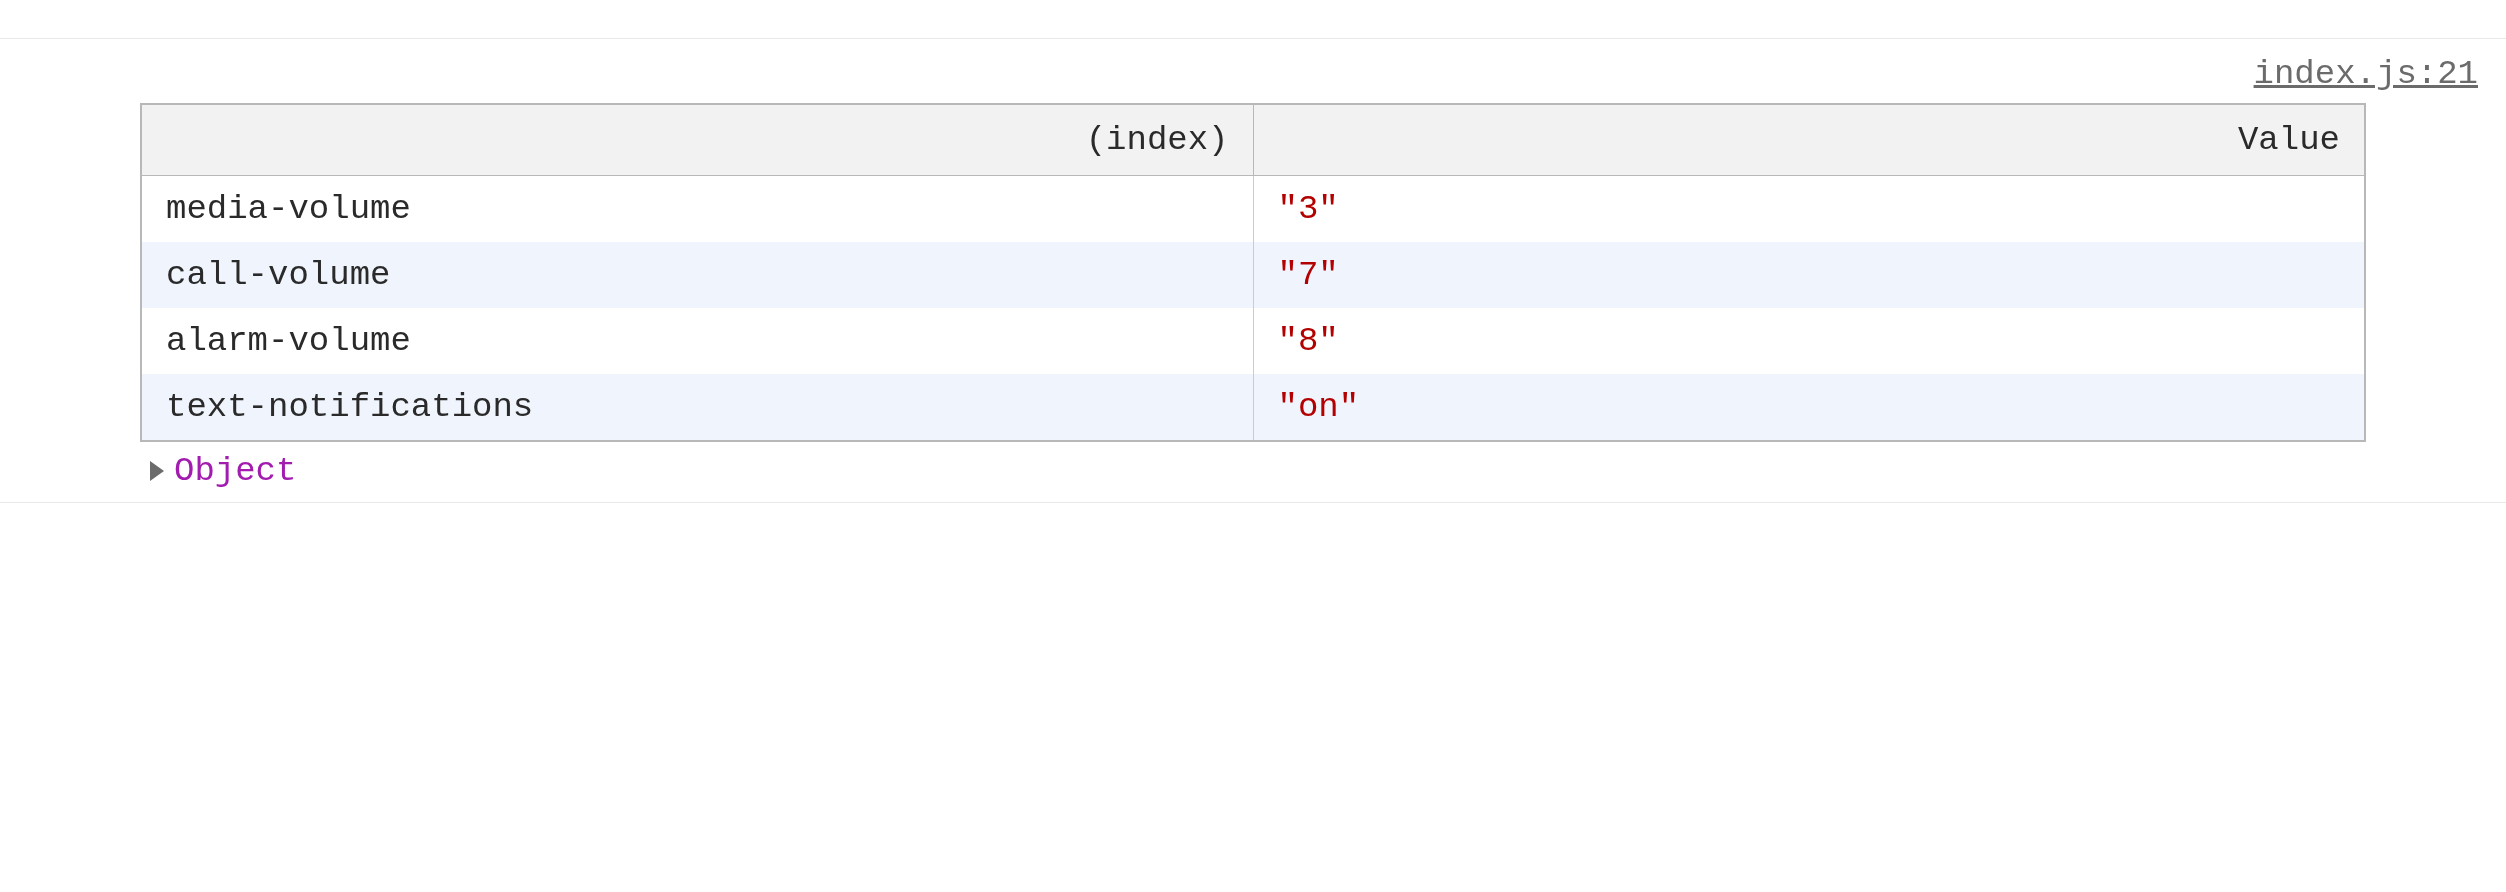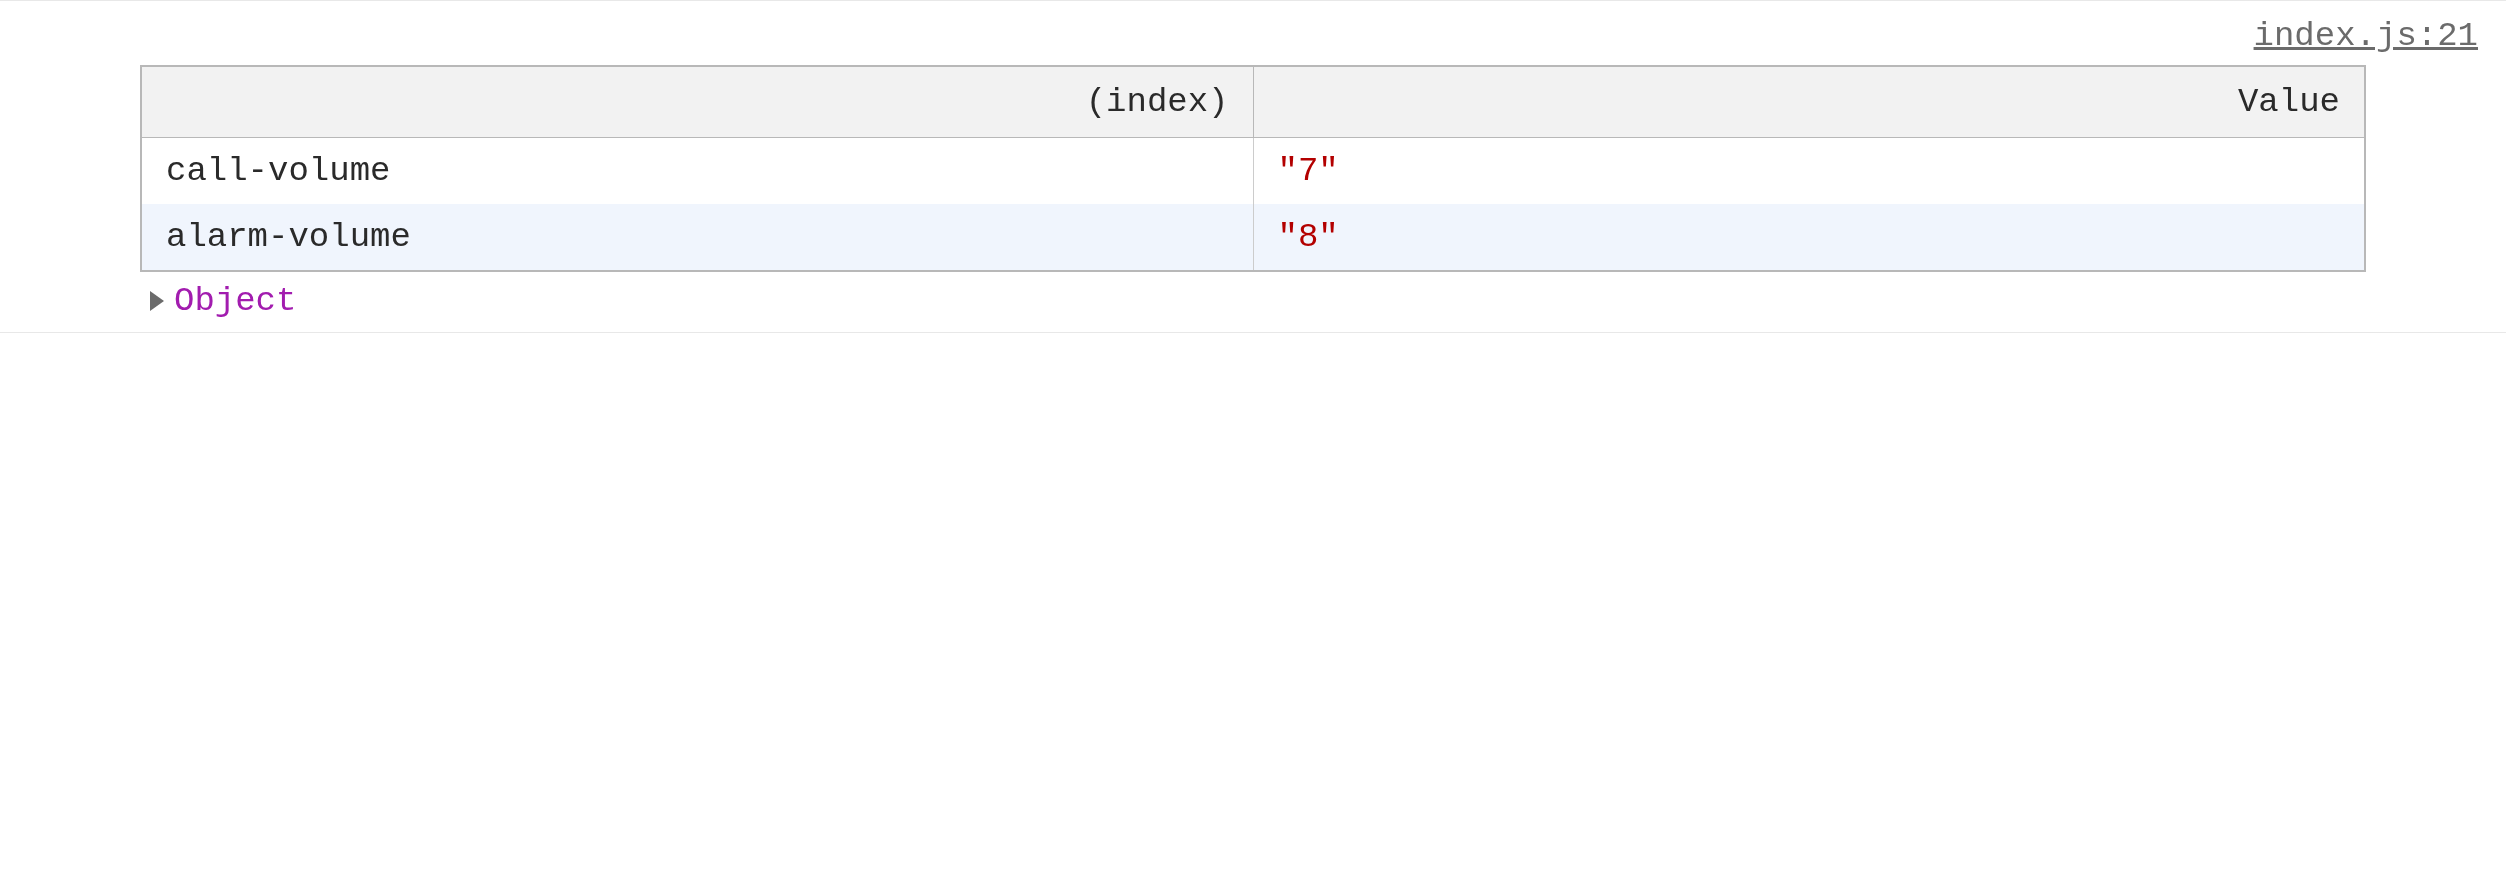--- a/index.html
+++ b/index.html
@@ -13,20 +13,21 @@
       background: #ffffff;
       padding: 0;
       width: 2506px;
       height: 892px;
     }
     .console-entry {
       border-top: 1px solid #e8e8e8;
       border-bottom: 1px solid #e8e8e8;
       padding: 8px 0 12px 0;
       position: relative;
+      margin-top: 38px;
     }
     .source-link {
       position: absolute;
       top: 16px;
       right: 28px;
       color: #6b6b6b;
       text-decoration: underline;
       font-size: 34px;
       cursor: pointer;
     }
@@ -95,26 +96,34 @@
   <div class="table-wrapper">
     <table>
       <thead>
         <tr>
           <th class="col-index">(index)</th>
           <th class="col-value">Value</th>
         </tr>
       </thead>
       <tbody>
         <tr>
+          <td class="col-index">media-volume</td>
+          <td class="col-value">"3"</td>
+        </tr>
+        <tr>
           <td class="col-index">call-volume</td>
           <td class="col-value">"7"</td>
         </tr>
         <tr>
           <td class="col-index">alarm-volume</td>
           <td class="col-value">"8"</td>
+        </tr>
+        <tr>
+          <td class="col-index">text-notifications</td>
+          <td class="col-value">"on"</td>
         </tr>
       </tbody>
     </table>
   </div>
 
   <div class="object-row">
     <span class="disclosure-triangle"></span>
     <span>Object</span>
   </div>
 </div>

